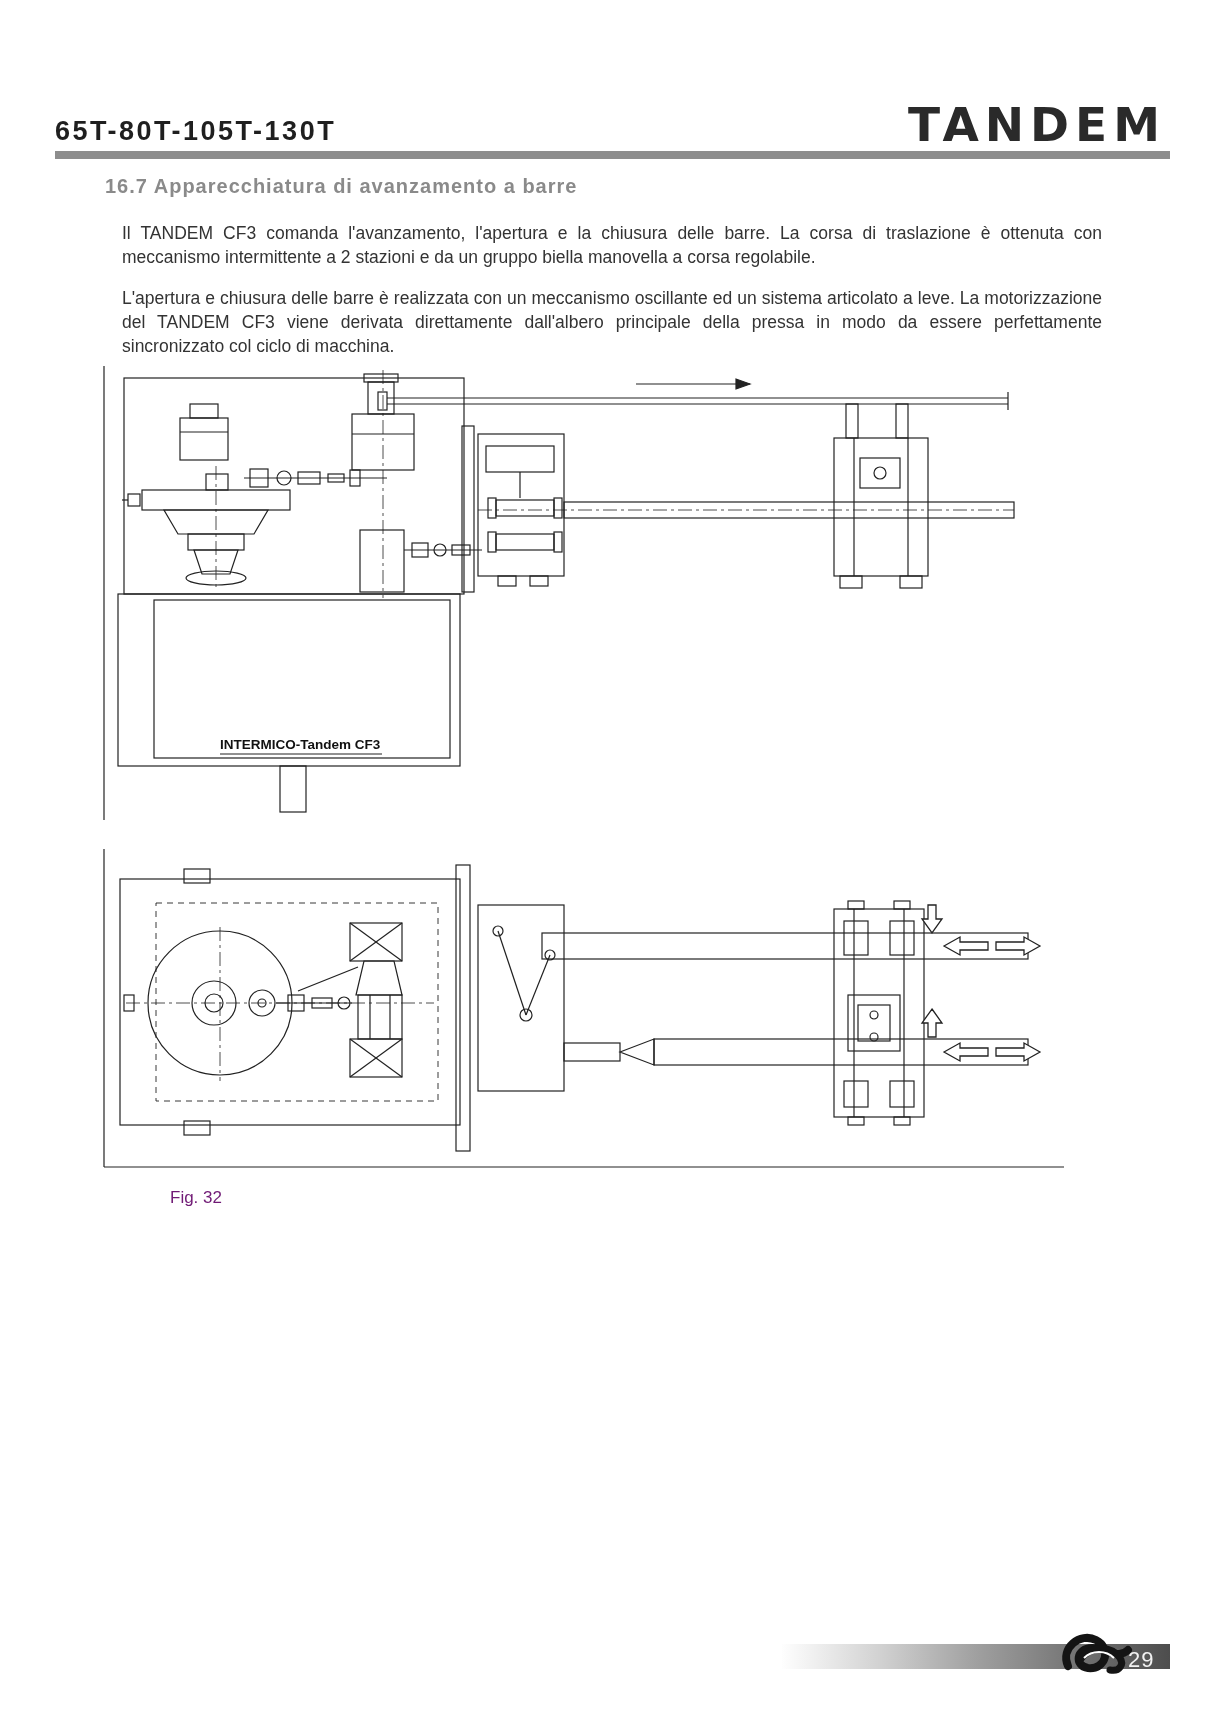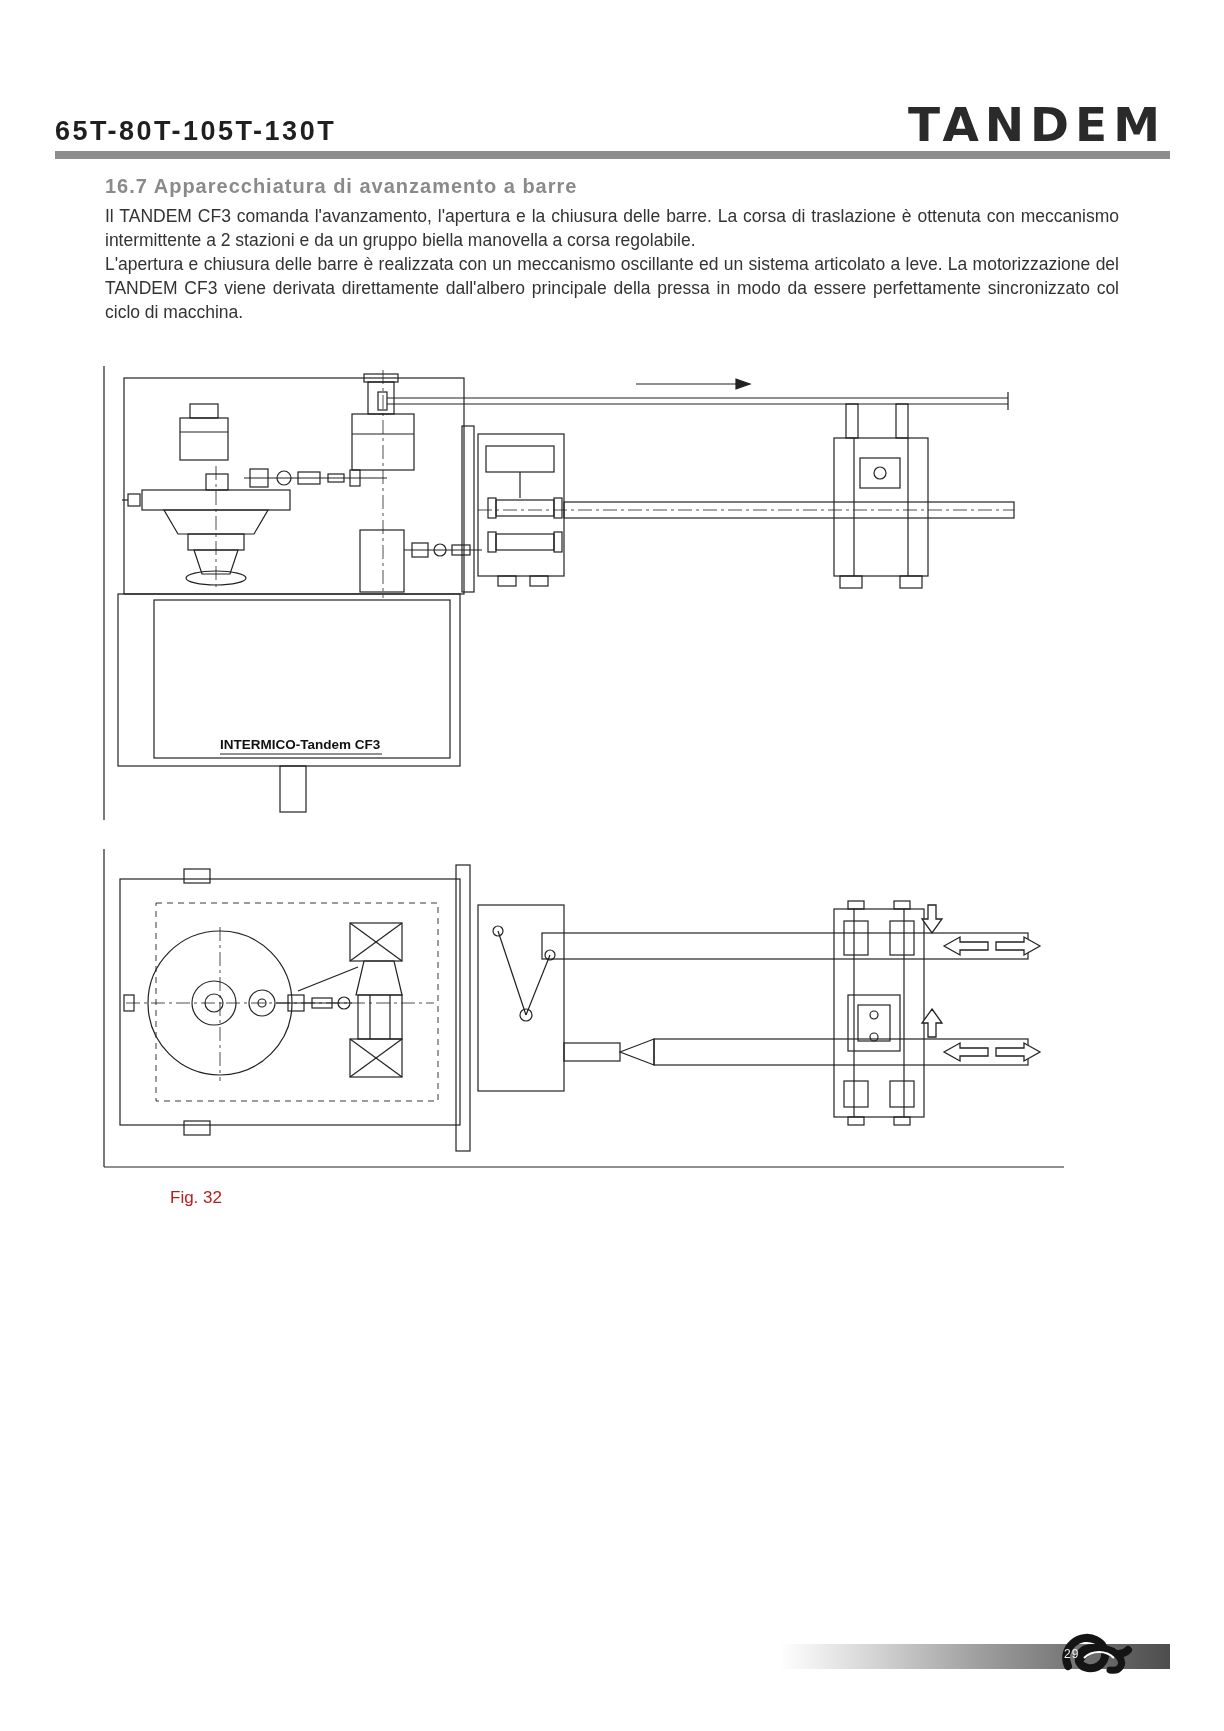--- a/index.html
+++ b/index.html
@@ -12,36 +12,36 @@
             letter-spacing:2.5px; color:#1f1f1f; font-family:"Liberation Sans", sans-serif; }
   .brand  { position:absolute; right:58px; top:97px; font-size:47px; font-weight:700;
             letter-spacing:6px; color:#2a2a2a; font-family:"DejaVu Sans", sans-serif; }
   .header-rule { position:absolute; left:55px; top:151px; width:1115px; height:8px; background:#8d8d8d; }
 
   
   .section-title { position:absolute; left:105px; top:175px; font-size:20px; font-weight:bold;
                    color:#8a8a8a; letter-spacing:1px; }
   .body-copy { position:absolute; left:105px; top:204px; width:1014px; font-size:17.5px;
                line-height:24px; color:#333; text-align:justify; }
-  .body-copy p { margin:0; }
+  .body-copy p { margin:17px; }
 
   
   svg.drawing { position:absolute; }
   g.ln  { stroke:#222; fill:none; stroke-width:1.2; }
   g.ln .dash   { stroke-dasharray:14 4 3 4; stroke-width:0.8; }
   g.ln .dashed { stroke-dasharray:6 5; stroke-width:0.9; }
   g.arrow polygon { fill:#ffffff; stroke:#222; stroke-width:1.3; }
   text.label { fill:#111; font-family:"Liberation Sans", sans-serif; font-size:13.5px; font-weight:bold; }
 
-  .fig-caption { position:absolute; left:170px; top:1188px; font-size:17px; color:#b91c1c; }
+  .fig-caption { position:absolute; left:170px; top:1188px; font-size:17px; color:#701a75; }
 
   
   .footer-gradient { position:absolute; left:782px; top:1644px; width:388px; height:25px;
       background:linear-gradient(90deg, #fefefe 0%, #d2d2d2 25%, #a0a0a0 50%, #707070 78%, #4d4d4d 100%); }
-  .page-number { position:absolute; left:1064px; top:1647px; width:40px; font-size:12px;
+  .page-number { position:absolute; left:1128px; top:1647px; width:40px; font-size:22px;
       color:#f2f2f2; letter-spacing:1px; }
   svg.knot { position:absolute; left:1058px; top:1626px; }
 </style>
 </head>
 <body>
 
 <div class="page">
 
   <div class="models">65T-80T-105T-130T</div>
   <div class="brand">TANDEM</div>

